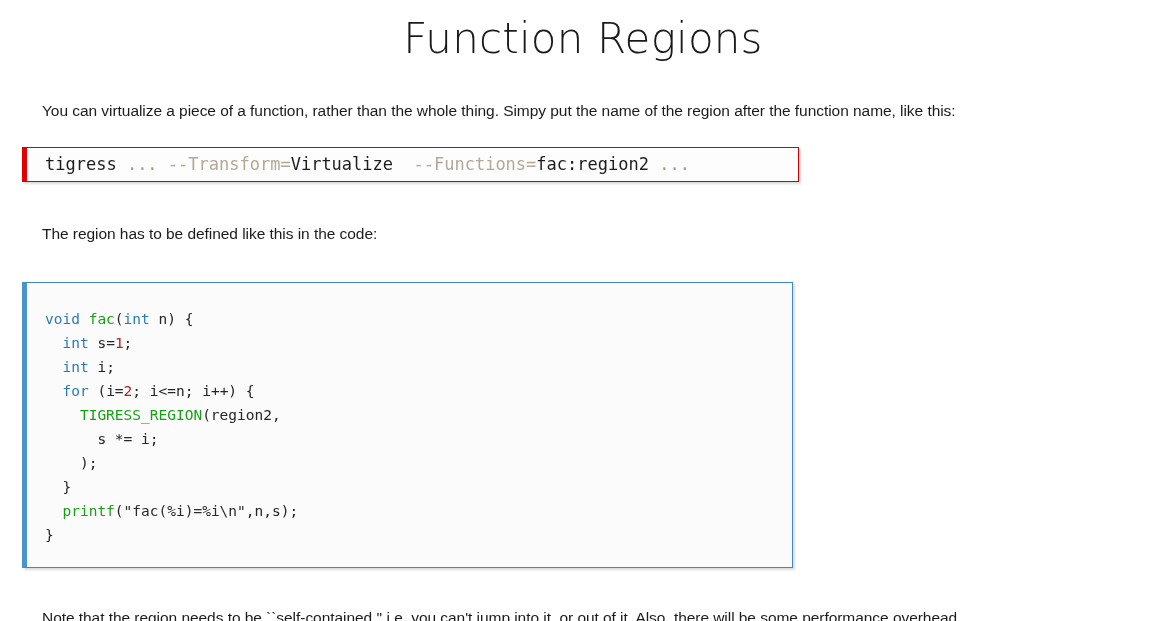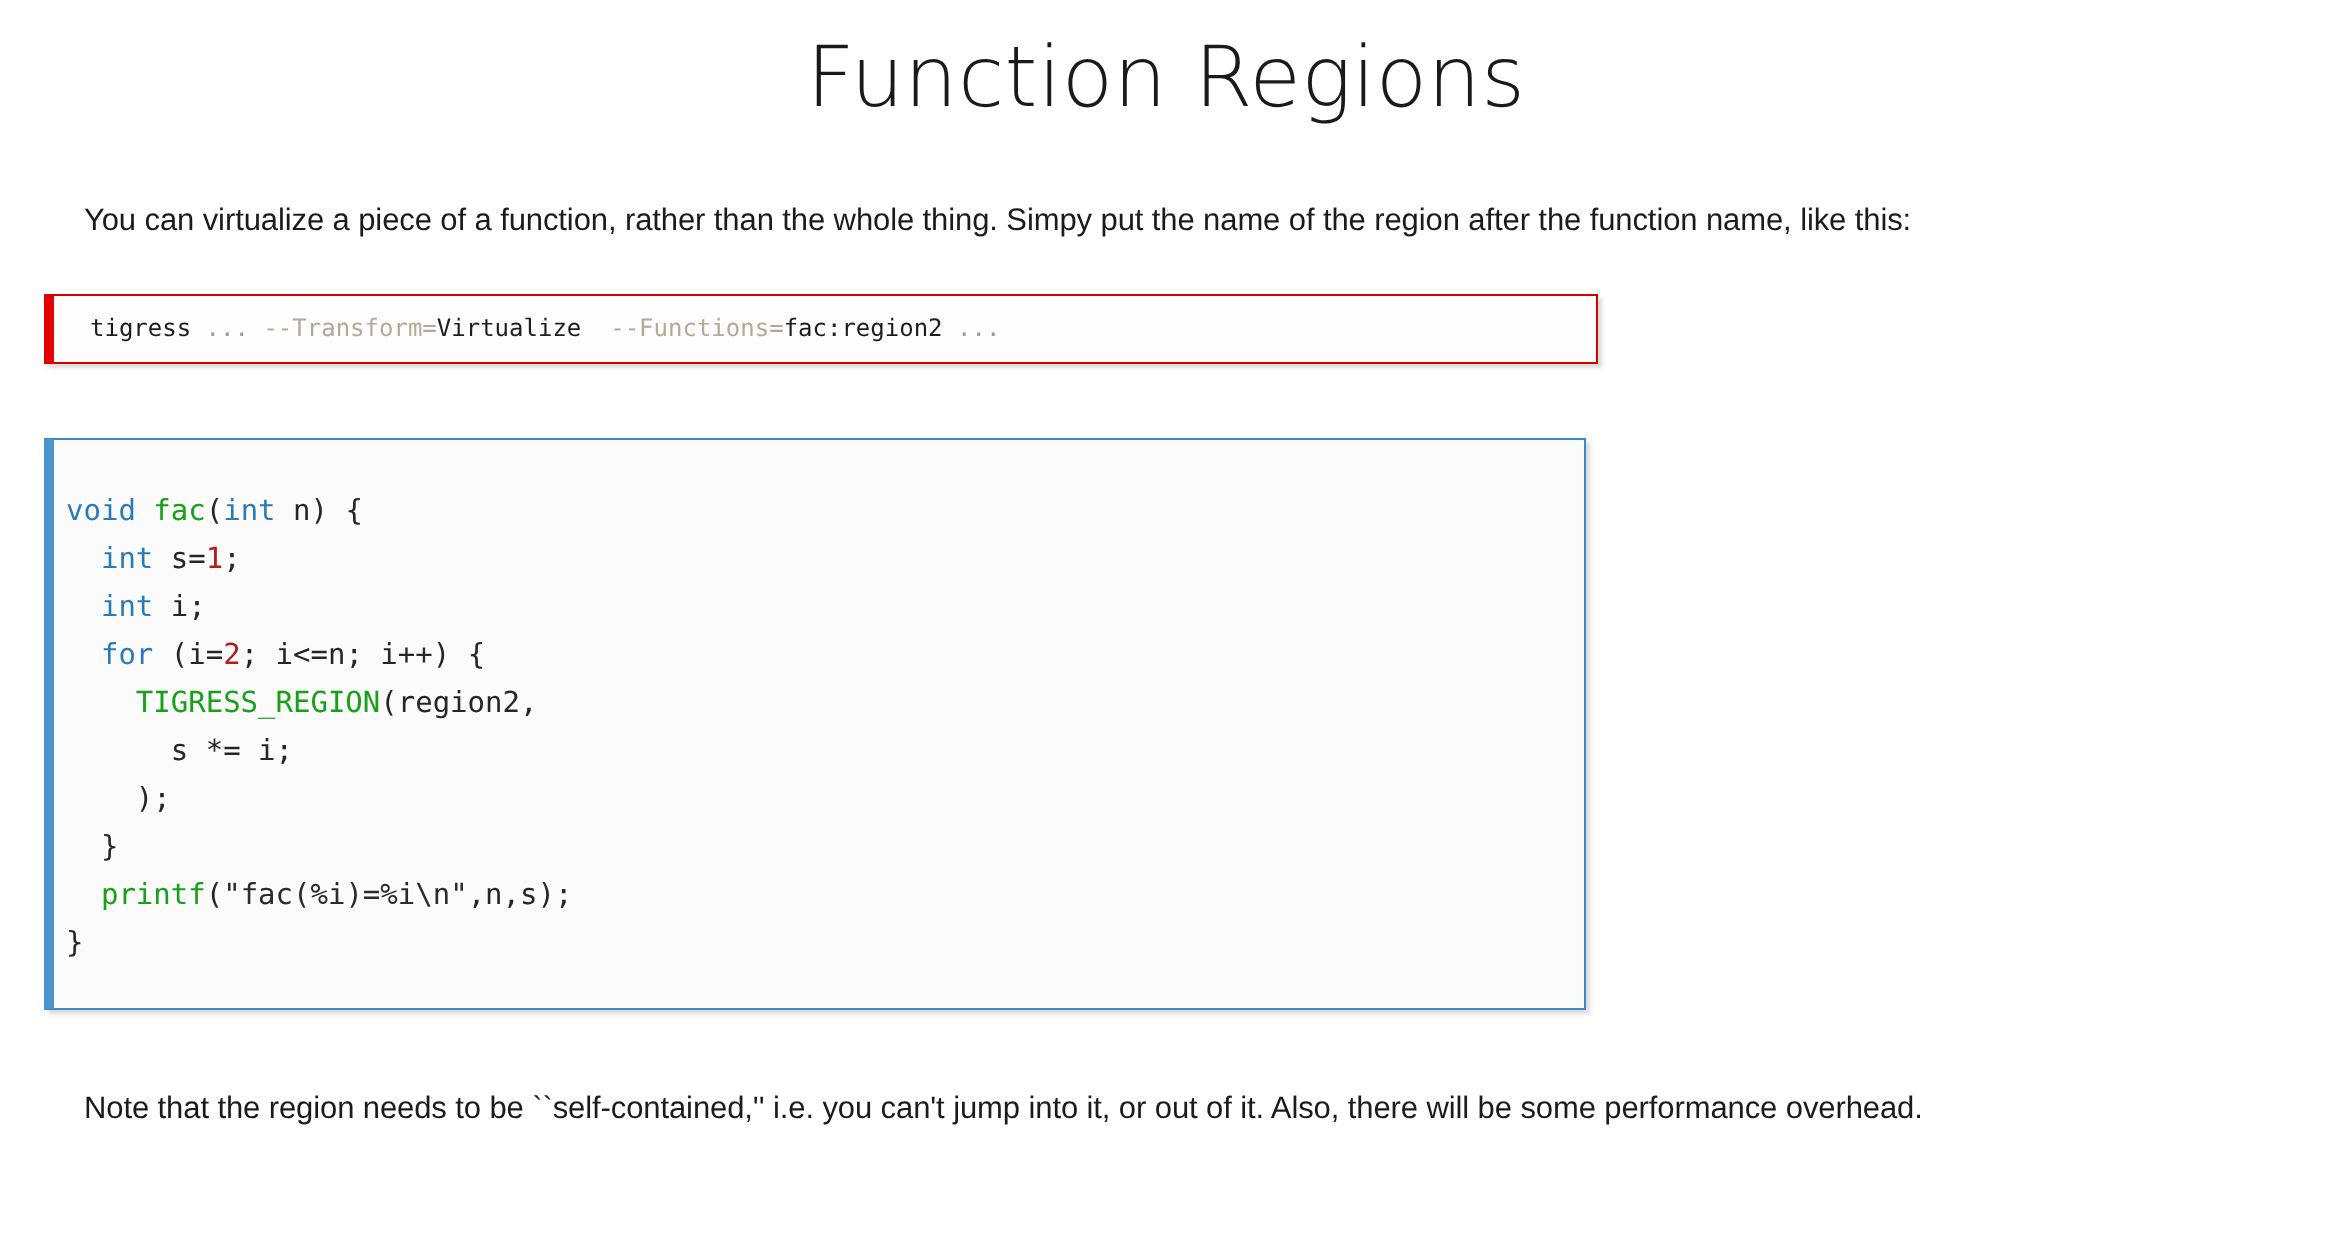--- a/index.html
+++ b/index.html
@@ -57,21 +57,21 @@
     box-sizing: content-box;
     background: #fdfdfd;
     border: 1px solid #d40000;
     border-left: 5px solid #e40000;
     box-shadow: 2px 2px 2px rgba(0,0,0,0.14);
     padding: 5px 0 5px 0;
     height: 23px;
   }
   .cmd-line {
     font-family: "DejaVu Sans Mono", "Liberation Mono", monospace;
-    font-size: 12px;
+    font-size: 17px;
     line-height: 23px;
     white-space: pre;
     padding-left: 18px;
     color: #1d1d1d;
   }
   .tok-plain  { color: #1d1d1d; }
   .tok-dim    { color: #a89984; }
   .tok-flag   { color: #b5a895; }
 
   
@@ -80,21 +80,21 @@
     width: 765px;
     background: #fbfbfb;
     border: 1px solid #3d89c9;
     border-left: 5px solid #4b93cd;
     box-shadow: 2px 2px 2px rgba(0,0,0,0.14);
     padding: 24px 0 20px 0;
     box-sizing: content-box;
   }
   .code-pre {
     margin: 0;
-    padding: 0 0 0 6px;
+    padding: 0 0 0 18px;
     font-family: "DejaVu Sans Mono", "Liberation Mono", monospace;
     font-size: 14.5px;
     line-height: 24px;
     white-space: pre;
     color: #262626;
     tab-size: 2;
   }
   .c-kw   { color: #2b7bba; }
   .c-fn   { color: #19a019; }
   .c-num  { color: #b31d1d; }
@@ -107,20 +107,21 @@
 <div class="page">
 
   <h1 class="page-title">Function Regions</h1>
 
   <p class="para para-intro">You can virtualize a piece of a function, rather than the whole thing. Simpy put the name of the region after the function name, like this:</p>
 
   <div class="cmd-box">
     <div class="cmd-line" id="cmd-line"><span class="tok-plain">tigress </span><span class="tok-dim">... </span><span class="tok-flag">--Transform=</span><span class="tok-plain">Virtualize  </span><span class="tok-flag">--Functions=</span><span class="tok-plain">fac:region2 </span><span class="tok-dim">...</span></div>
   </div>
 
+  <p class="para para-mid">The region has to be defined like this in the code:</p>
 
   <div class="code-box">
     <pre class="code-pre" id="code-pre"><span><span class="c-kw">void</span><span class="c-pn"> </span><span class="c-fn">fac</span><span class="c-pn">(</span><span class="c-kw">int</span><span class="c-pn"> n) {</span></span>
 <span>  <span class="c-kw">int</span><span class="c-pn"> s=</span><span class="c-num">1</span><span class="c-pn">;</span></span>
 <span>  <span class="c-kw">int</span><span class="c-pn"> i;</span></span>
 <span>  <span class="c-kw">for</span><span class="c-pn"> (i=</span><span class="c-num">2</span><span class="c-pn">; i&lt;=n; i++) {</span></span>
 <span>    <span class="c-fn">TIGRESS_REGION</span><span class="c-pn">(region2,</span></span>
 <span>      <span class="c-pn">s *= i;</span></span>
 <span>    <span class="c-pn">);</span></span>
 <span>  <span class="c-pn">}</span></span>

